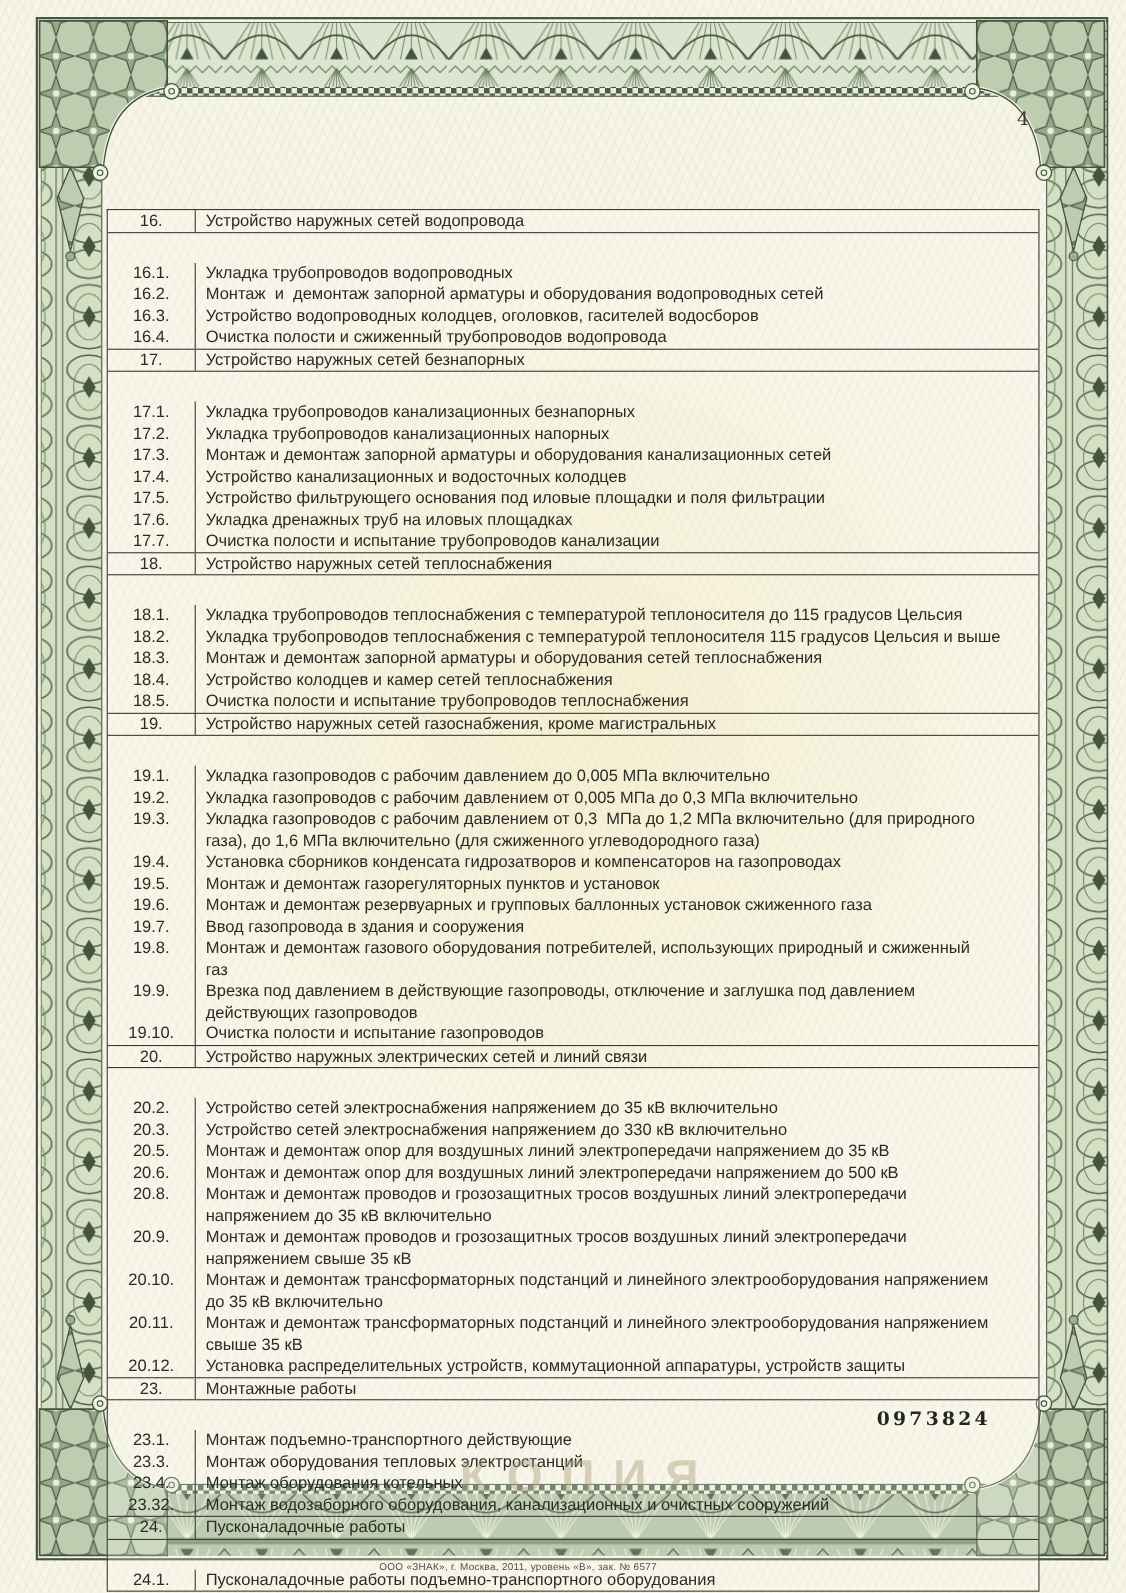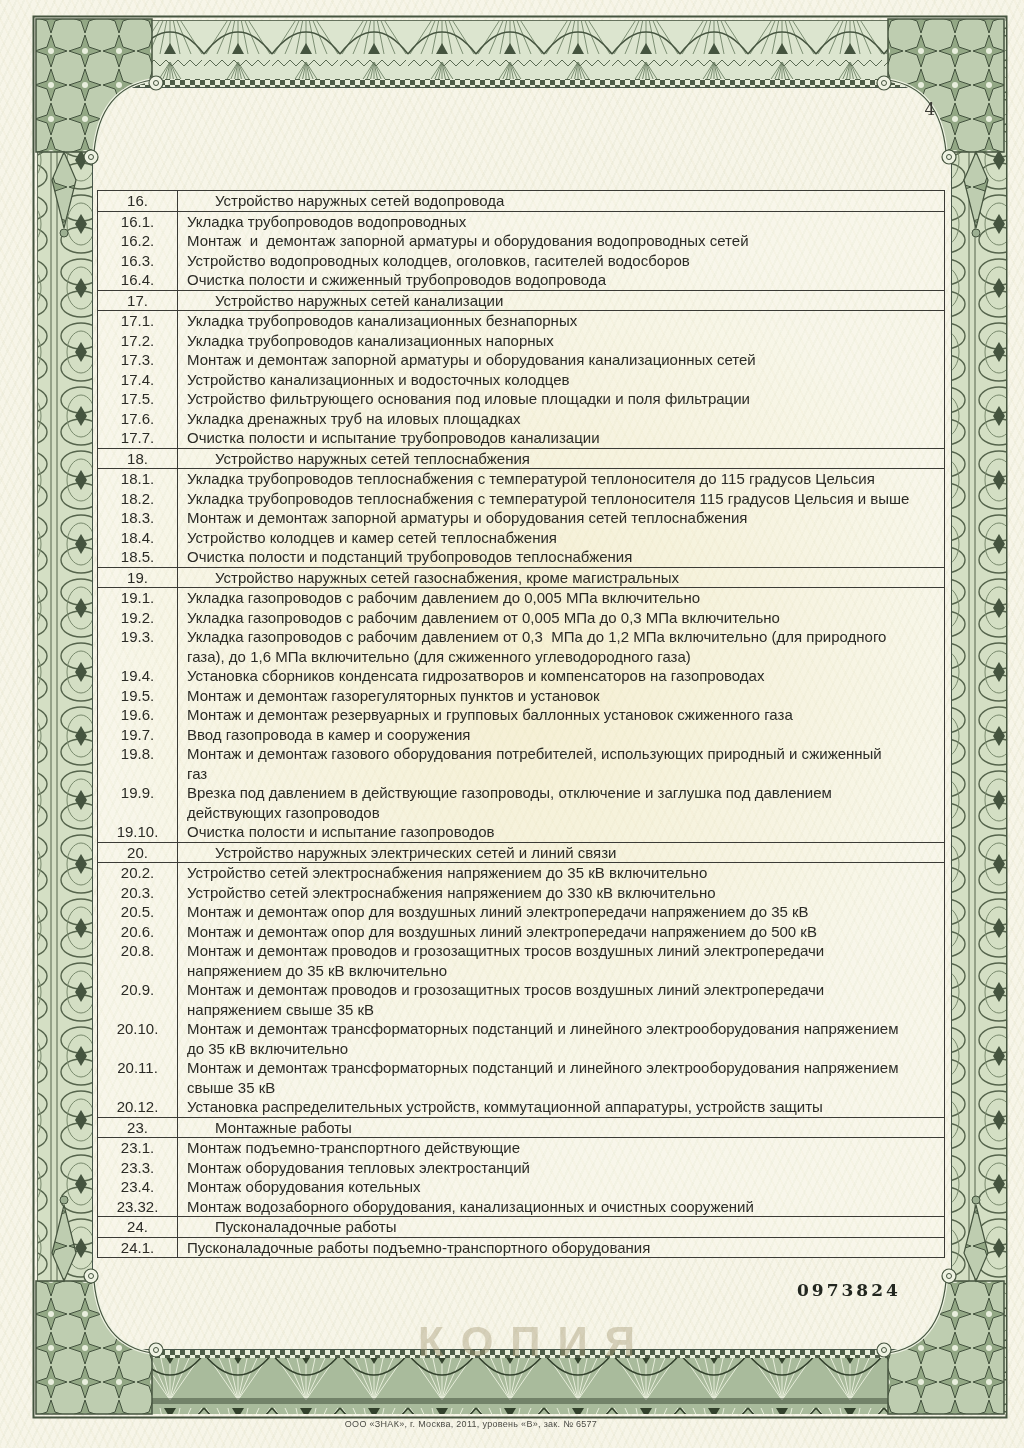--- a/index.html
+++ b/index.html
@@ -20,22 +20,22 @@
       repeating-linear-gradient(63deg, rgba(200,185,120,0.06) 0 2px, rgba(0,0,0,0) 2px 8px);
   }
   .border-svg{position:absolute;inset:0;}
   .page-num{position:absolute;left:916px;top:99px;width:28px;text-align:center;
     font-family:"DejaVu Serif",serif;font-size:17px;color:#3a3a34;}
   
   .works-table{position:absolute;left:97px;top:190px;width:848px;box-sizing:border-box;
     border:1.5px solid var(--line);background:rgba(252,251,240,0.25);
     font-size:15px;line-height:19.5px;color:var(--ink);}
   .trow{display:flex;}
-  .trow.header{border-bottom:1.5px solid var(--line);gap:28px;}
-  .tblock{border-bottom:1.5px solid var(--line);}
+  .trow.header{border-bottom:1.5px solid var(--line);}
+  .tblock{border-bottom:1.5px solid var(--line);margin-top:27px;}
   .tblock:last-child{border-bottom:none;}
   .cnum{flex:0 0 80px;width:80px;box-sizing:border-box;border-right:1.5px solid var(--line);
     text-align:center;}
   .ctext{flex:1;padding:0 8px 0 9px;white-space:pre-wrap;}
   
   .serial{position:absolute;left:797px;top:1280px;font-family:"DejaVu Serif",serif;
     font-weight:700;font-size:17px;letter-spacing:3px;color:#22261f;}
   .watermark{position:absolute;left:418px;top:1318px;font-family:Liberation Sans, sans-serif;
     font-weight:700;font-size:42px;letter-spacing:17px;color:rgba(168,156,120,0.42);}
   .imprint{position:absolute;left:0;top:1419px;width:942px;text-align:center;
@@ -133,21 +133,21 @@
           <div class="cnum">16.3.</div>
           <div class="ctext">Устройство водопроводных колодцев, оголовков, гасителей водосборов</div>
         </div>
         <div class="trow item">
           <div class="cnum">16.4.</div>
           <div class="ctext">Очистка полости и сжиженный трубопроводов водопровода</div>
         </div>
       </div>
       <div class="trow header">
         <div class="cnum">17.</div>
-        <div class="ctext">Устройство наружных сетей канализации</div>
+        <div class="ctext">Устройство наружных сетей безнапорных</div>
       </div>
       <div class="tblock">
         <div class="trow item">
           <div class="cnum">17.1.</div>
           <div class="ctext">Укладка трубопроводов канализационных безнапорных</div>
         </div>
         <div class="trow item">
           <div class="cnum">17.2.</div>
           <div class="ctext">Укладка трубопроводов канализационных напорных</div>
         </div>
@@ -188,21 +188,21 @@
         <div class="trow item">
           <div class="cnum">18.3.</div>
           <div class="ctext">Монтаж и демонтаж запорной арматуры и оборудования сетей теплоснабжения</div>
         </div>
         <div class="trow item">
           <div class="cnum">18.4.</div>
           <div class="ctext">Устройство колодцев и камер сетей теплоснабжения</div>
         </div>
         <div class="trow item">
           <div class="cnum">18.5.</div>
-          <div class="ctext">Очистка полости и подстанций трубопроводов теплоснабжения</div>
+          <div class="ctext">Очистка полости и испытание трубопроводов теплоснабжения</div>
         </div>
       </div>
       <div class="trow header">
         <div class="cnum">19.</div>
         <div class="ctext">Устройство наружных сетей газоснабжения, кроме магистральных</div>
       </div>
       <div class="tblock">
         <div class="trow item">
           <div class="cnum">19.1.</div>
           <div class="ctext">Укладка газопроводов с рабочим давлением до 0,005 МПа включительно</div>
@@ -223,21 +223,21 @@
         <div class="trow item">
           <div class="cnum">19.5.</div>
           <div class="ctext">Монтаж и демонтаж газорегуляторных пунктов и установок</div>
         </div>
         <div class="trow item">
           <div class="cnum">19.6.</div>
           <div class="ctext">Монтаж и демонтаж резервуарных и групповых баллонных установок сжиженного газа</div>
         </div>
         <div class="trow item">
           <div class="cnum">19.7.</div>
-          <div class="ctext">Ввод газопровода в камер и сооружения</div>
+          <div class="ctext">Ввод газопровода в здания и сооружения</div>
         </div>
         <div class="trow item">
           <div class="cnum">19.8.</div>
           <div class="ctext">Монтаж и демонтаж газового оборудования потребителей, использующих природный и сжиженный
 газ</div>
         </div>
         <div class="trow item">
           <div class="cnum">19.9.</div>
           <div class="ctext">Врезка под давлением в действующие газопроводы, отключение и заглушка под давлением
 действующих газопроводов</div>

